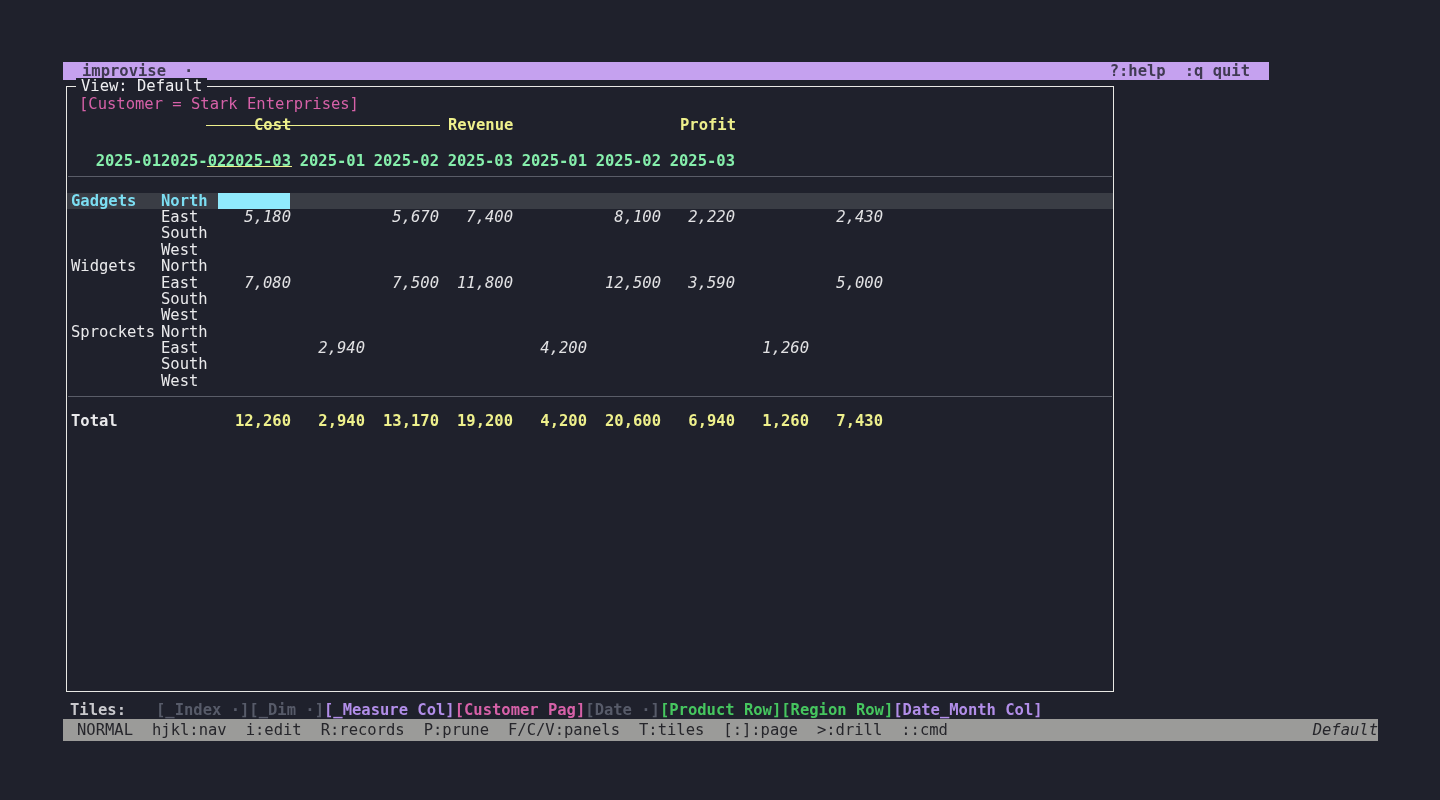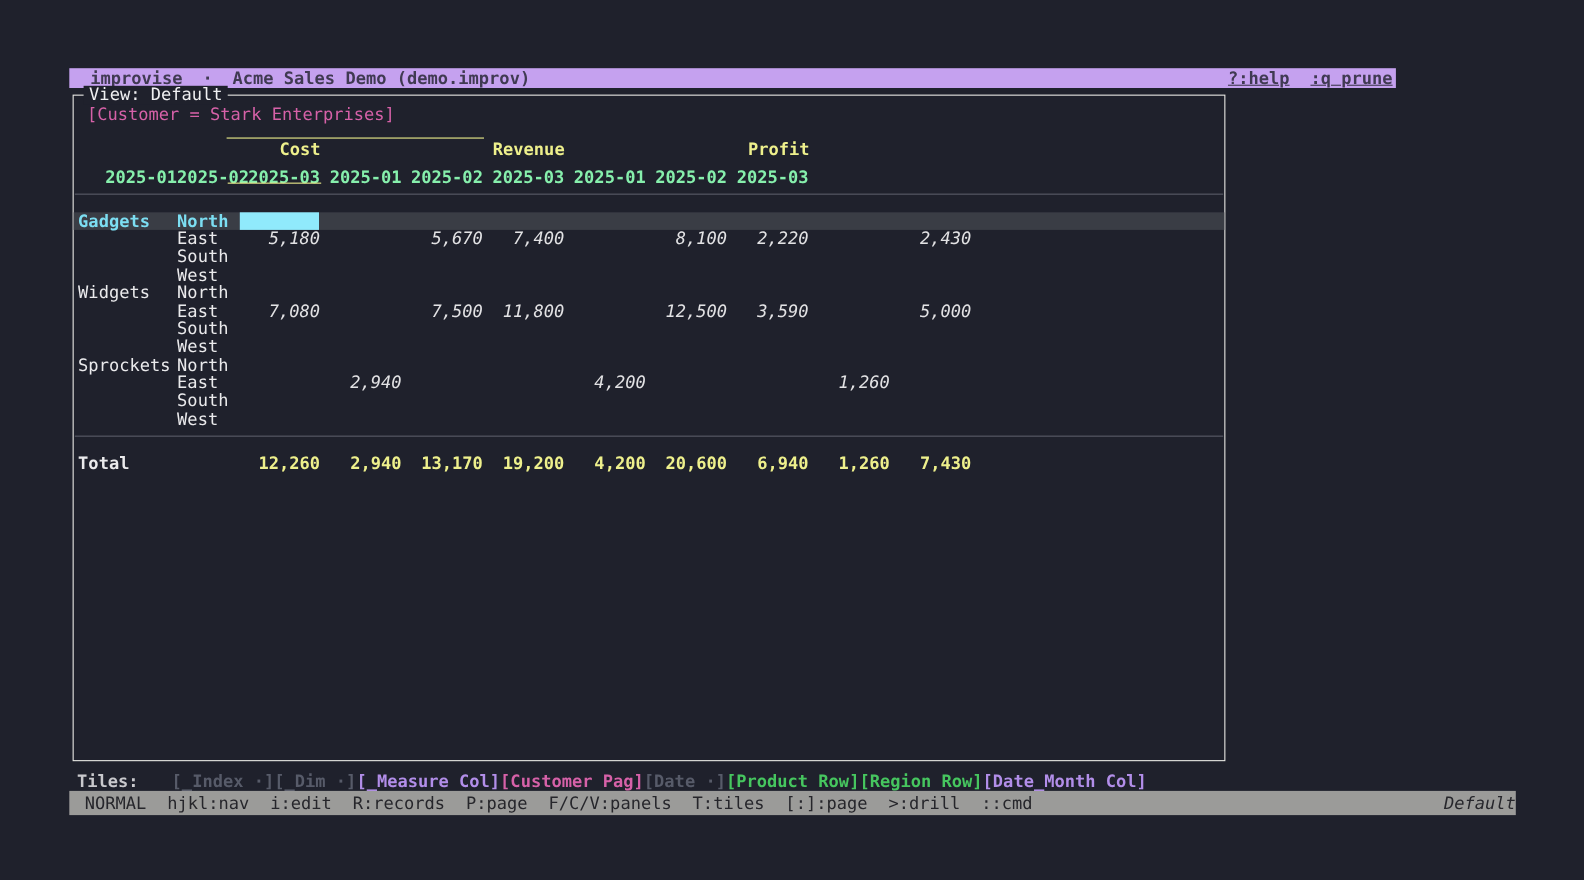--- a/index.html
+++ b/index.html
@@ -7,36 +7,36 @@
   html,body { width:1440px; height:800px; background:#1f212c; overflow:hidden; }
   body { font-family:"DejaVu Sans Mono","Liberation Mono",monospace; font-size:15.5px; color:#eaeaec; }
   .screen { position:absolute; left:0; top:0; width:1440px; height:800px; }
 
   
   .topbar { position:absolute; left:63px; top:62px; width:1206px; height:18px;
             background:#c5a1ef; color:#403a52; font-weight:bold; line-height:18px;
             display:flex; align-items:center; }
   .topbar .app { margin-left:19px; }
   .topbar .tsep { margin:0 18px; }
-  .topbar .right { margin-left:auto; display:flex; gap:19px; padding-right:3px;text-decoration:underline; }
+  .topbar .right { margin-left:auto; display:flex; gap:19px; padding-right:19px; }
 
   
   .panel { position:absolute; left:66px; top:86px; width:1048px; height:606px;
            border:1px solid #e8e8e4; }
   .panel-title { position:absolute; top:-9px; left:9px; background:#1f212c;
                  padding:0 5px; line-height:17px; color:#f0f0f2; }
   .lines { position:absolute; left:0; top:9px; right:0; }
   .line { height:16.4px; line-height:16.4px; white-space:pre; }
   .filter { padding-left:12px; color:#d661a8; }
 
   
   .measures { position:relative; color:#eef08c; font-weight:bold; }
   .mu { position:absolute; left:139px; width:234px; top:0; height:14px;
         border-bottom:1px solid #eef08c; }
-  .m { position:absolute; top:16px; }
+  .m { position:absolute; top:5px; }
   .m0 { left:187px; } .m1 { left:381px; } .m2 { left:613px; }
 
   
   .trow { display:grid; grid-template-columns:90px 53px 77px repeat(8,74px);
           padding-left:4px; position:relative; }
   .trow .num { text-align:right; }
   .months { color:#86efac; font-weight:bold;margin-top:24px; }
   .month-underline { position:absolute; left:140px; width:85px; top:0; height:14px;
                      border-bottom:1px solid #eef08c; }
   .prod, .reg { color:#eaeaec; }
@@ -67,24 +67,23 @@
   .status-right { margin-left:auto; padding-right:0;font-style:italic; }
 </style>
 </head>
 <body>
 
 <div class="screen">
 
   <header class="topbar">
     <span class="app">improvise</span>
     <span class="tsep">·</span>
-    <span class="doc">Acme Sales Demo (demo.improv)</span>
     <span class="right">
       <span>?:help</span>
-      <span>:q prune</span>
+      <span>:q quit</span>
     </span>
   </header>
 
   <section class="panel">
     <span class="panel-title">View: Default</span>
     <div class="lines">
       <div class="line filter">[Customer = Stark Enterprises]</div>
       <div class="line measures">
         <span class="mu"></span>
         <span class="m m0">Cost</span>
@@ -112,17 +111,17 @@
     </div>
   </section>
 
   <div class="tilesbar">
     <span class="tiles-label">Tiles:</span>
     <span id="tiles-items"><span class="tile-hidden">[_Index ·]</span><span class="tile-hidden">[_Dim ·]</span><span class="tile-purple">[_Measure Col]</span><span class="tile-pink">[Customer Pag]</span><span class="tile-hidden">[Date ·]</span><span class="tile-green">[Product Row]</span><span class="tile-green">[Region Row]</span><span class="tile-purple">[Date_Month Col]</span></span>
   </div>
 
   <footer class="statusbar">
     <span class="mode">NORMAL</span>
-    <span id="status-hints"><span>hjkl:nav</span><span>i:edit</span><span>R:records</span><span>P:page</span><span>F/C/V:panels</span><span>T:tiles</span><span>[:]:page</span><span>&gt;:drill</span><span>::cmd</span></span>
+    <span id="status-hints"><span>hjkl:nav</span><span>i:edit</span><span>R:records</span><span>P:prune</span><span>F/C/V:panels</span><span>T:tiles</span><span>[:]:page</span><span>&gt;:drill</span><span>::cmd</span></span>
     <span class="status-right">Default</span>
   </footer>
 
 </div>
 
 </body></html>

